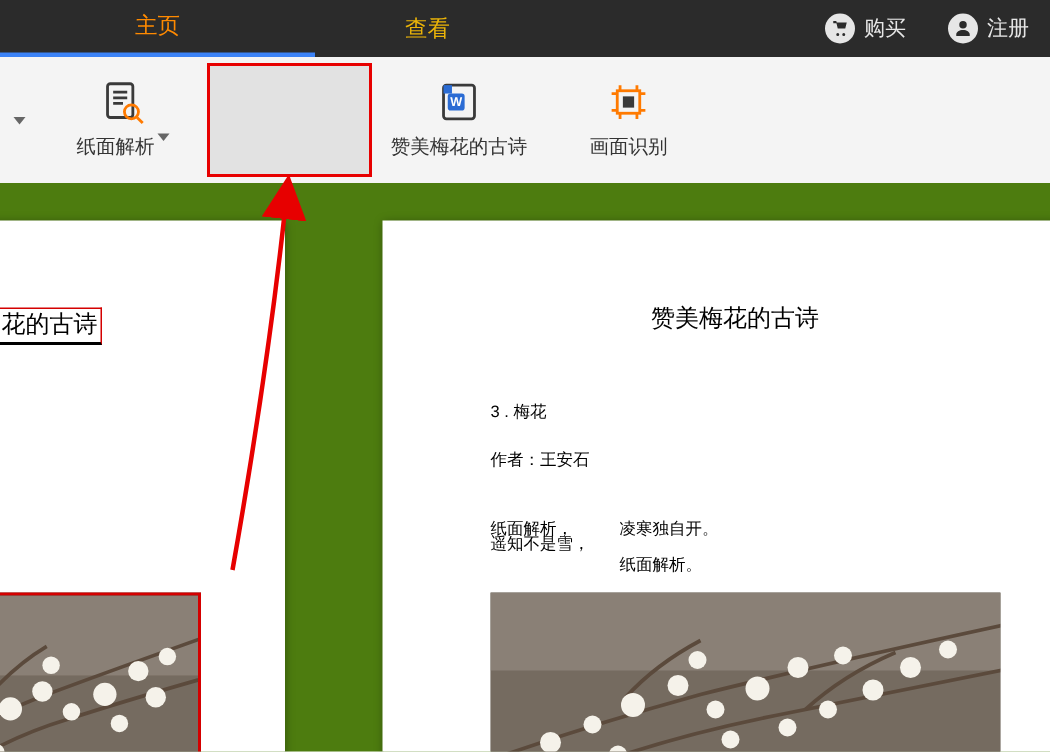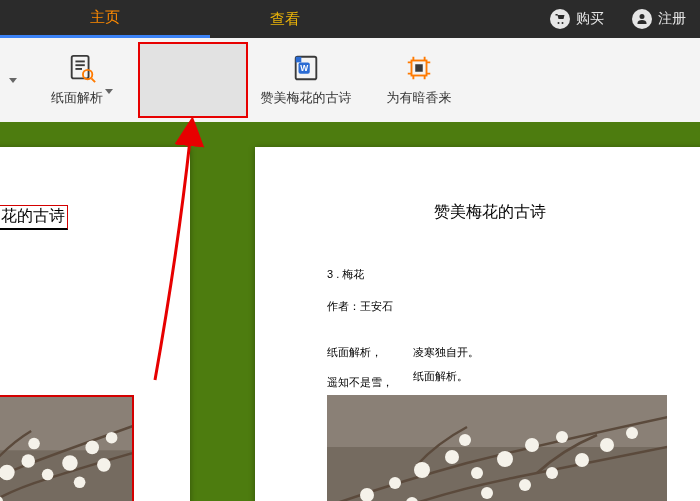--- a/index.html
+++ b/index.html
@@ -113,21 +113,21 @@
           <span>赞美梅花的古诗</span>
         </span>
     </div>
     <div class="tool t-area">
       <svg width="30" height="30" viewBox="0 0 32 32">
         <path d="M4 10h4M4 22h4M24 10h4M24 22h4M10 4v4M22 4v4M10 24v4M22 24v4" stroke="#ff7a00" stroke-width="2"></path>
         <rect x="8" y="8" width="16" height="16" fill="none" stroke="#ff7a00" stroke-width="2"></rect>
         <rect x="12" y="12" width="8" height="8" fill="#3a3a3a"></rect>
       </svg>
       <span class="lbl">
-          <span>为有暗香来</span>
+          <span>画面识别</span>
         </span>
     </div>
   </div>
   <div class="hl"></div>
 
   <div class="ws">
 
     <div class="page pgL">
       <div class="titleL">花的古诗</div>
       <div class="imgL flower">
@@ -156,21 +156,21 @@
         </svg>
       </div>
     </div>
 
     <div class="page pgR">
       <div class="titleR">赞美梅花的古诗</div>
       <div class="blk" style="left:72px;top:120px">3 . 梅花</div>
       <div class="blk" style="left:72px;top:152px">作者：王安石</div>
       <div class="blk" style="left:72px;top:198px">纸面解析，</div>
       <div class="blk" style="left:158px;top:198px">凌寒独自开。</div>
-      <div class="blk" style="left:72px;top:228px">遥知不是雪，</div>
+      <div class="blk" style="left:72px;top:208px">遥知不是雪，</div>
       <div class="blk" style="left:158px;top:222px">纸面解析。</div>
       <div class="imgR flower">
         <svg viewBox="0 0 340 130" preserveAspectRatio="xMidYMid slice">
           <rect width="340" height="130" fill="#756b60"></rect>
           <rect width="340" height="52" fill="#8a8076"></rect>
           <g stroke="#5b4a3c" stroke-width="2.5" fill="none">
             <path d="M-10 115 Q60 90 140 68 Q220 48 350 20"></path>
             <path d="M30 130 Q100 100 190 82 Q260 68 350 50"></path>
             <path d="M90 70 Q110 48 140 32"></path>
               <path d="M210 78 Q235 55 270 40"></path>

